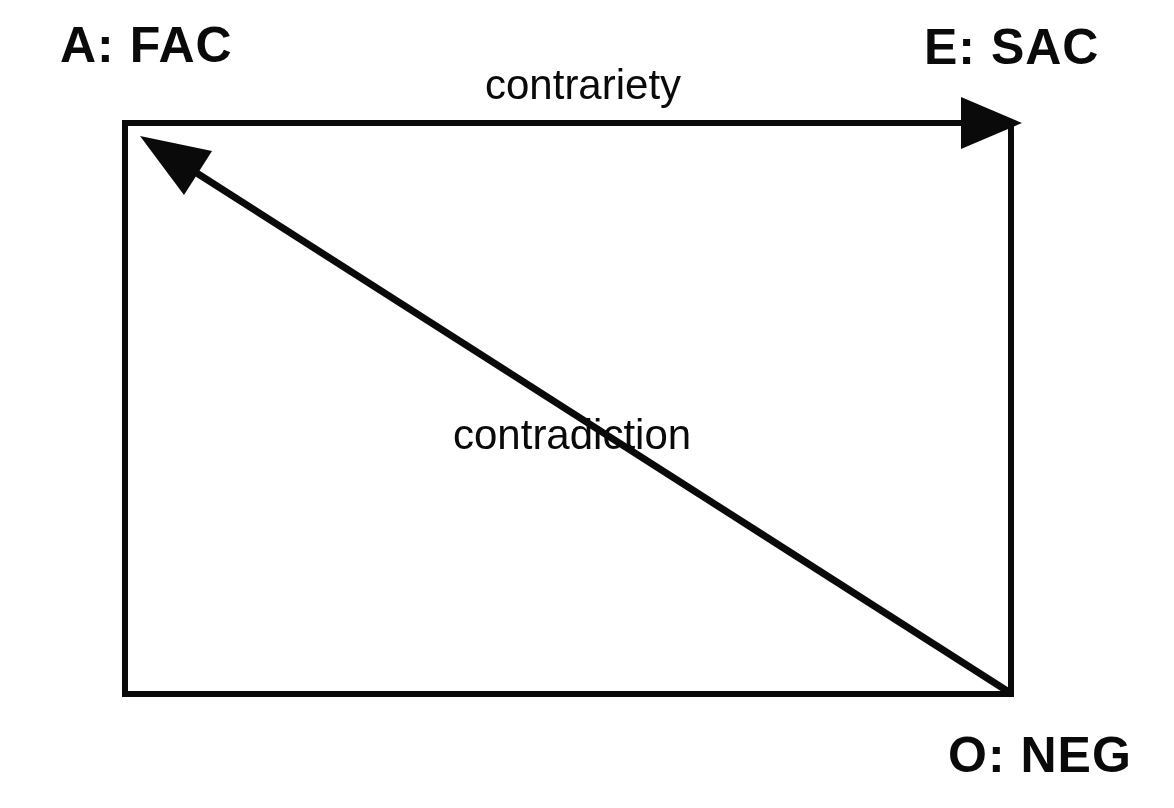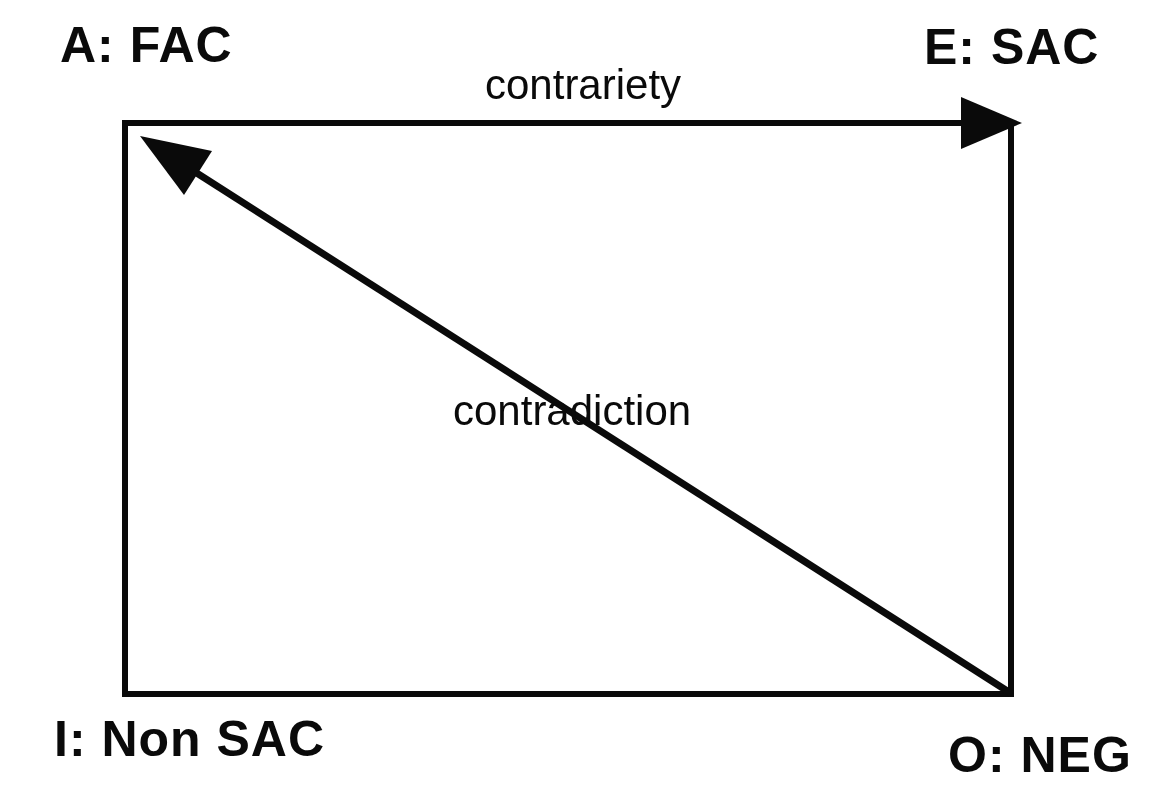--- a/index.html
+++ b/index.html
@@ -29,21 +29,21 @@
     font-weight: 400;
     font-size: 42px;
     white-space: nowrap;
     line-height: 1.1;
   }
   #label-a { left: 60px;  top: 18px; }
   #label-e { left: 924px; top: 20px; }
   #label-i { left: 54px;  top: 712px; }
   #label-o { left: 903px; top: 728px; margin-left: 45px; }
   #label-contrariety   { left: 453px; top: 62px; margin-left: 32px; }
-  #label-contradiction { left: 453px; top: 388px; }
+  #label-contradiction { left: 453px; top: 412px; }
   svg.diagram-lines {
     position: absolute;
     left: 0;
     top: 0;
   }
   svg .stroke-line {
     stroke: var(--line-color, #0a0a0a);
     fill: none;
   }
   svg .fill-shape {
@@ -64,21 +64,20 @@
 
     <line class="stroke-line" x1="1012" y1="694" x2="192" y2="170" stroke-width="7"></line>
 
     <polygon class="fill-shape" points="140,136 212,151 184,195"></polygon>
   </svg>
 
   <div id="label-a" class="corner-label">A: FAC</div>
 
   <div id="label-e" class="corner-label">E: SAC</div>
 
-  <div id="label-i" class="corner-label">I: Non SAC</div>
 
   <div id="label-o" class="corner-label">O: NEG</div>
 
   <div id="label-contrariety" class="edge-label">contrariety</div>
 
   <div id="label-contradiction" class="edge-label">contradiction</div>
 
 </div>
 
 </body></html>

